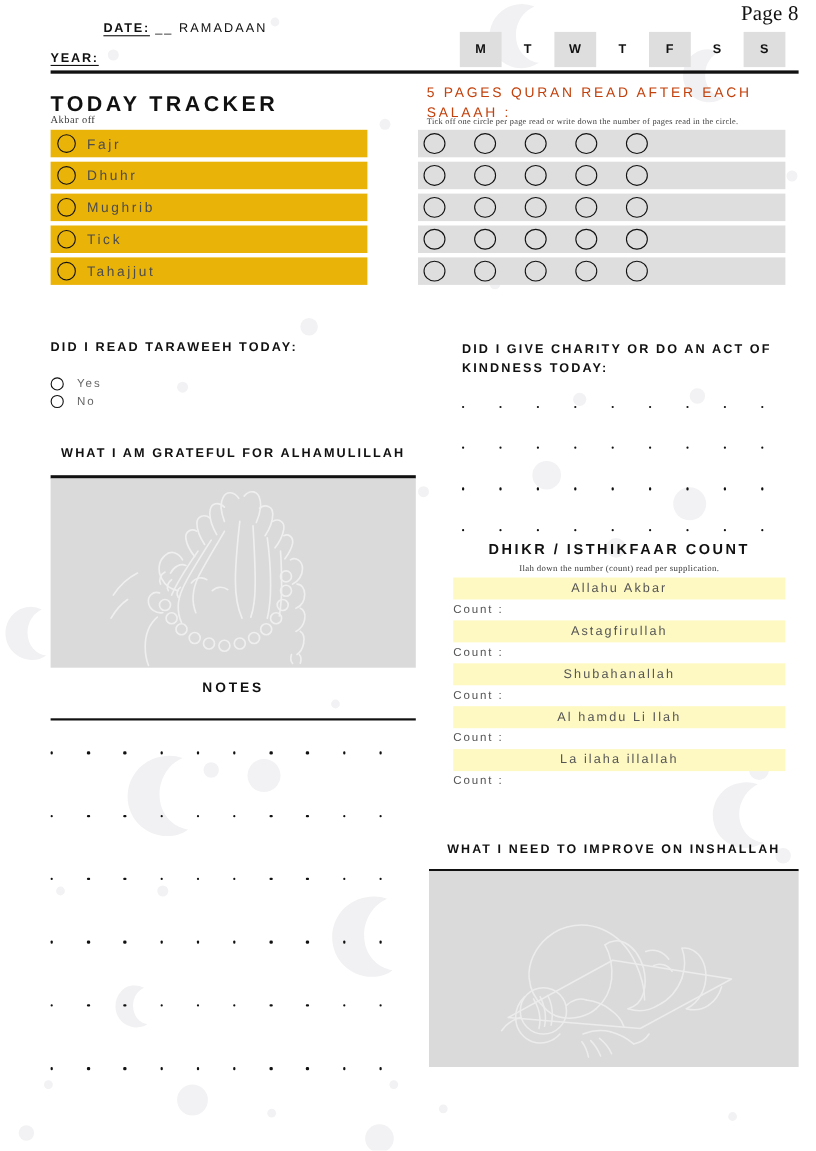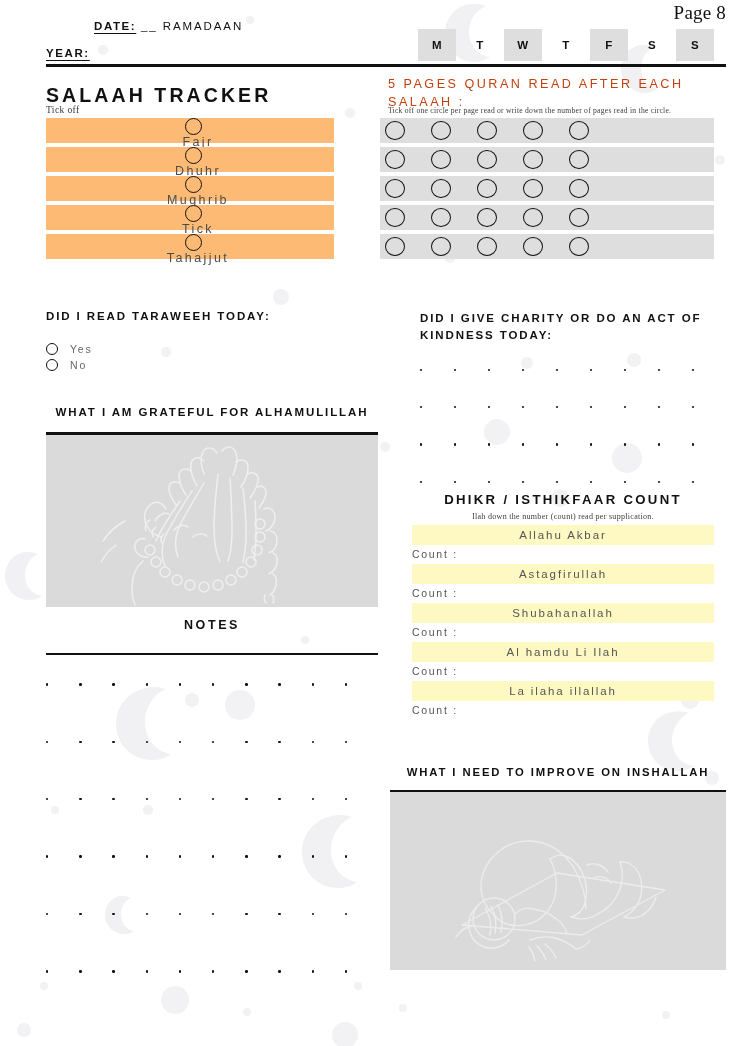--- a/index.html
+++ b/index.html
@@ -66,21 +66,21 @@
   .quran-sub {
     position: absolute; top: 106px; left: 388px; width: 340px;
     font-family: "Liberation Serif", serif; font-size: 7.6px; letter-spacing: .25px; color: #3a3a3a;
   }
 
   
   .tracker { position: absolute; top: 118px; left: 46px; width: 680px; }
   .tracker-row { display: flex; height: 25px; margin-bottom: 4px; }
 
   .row-left {
-    width: 288px; background: #fdba74; display: flex; align-items: center; padding-left: 6px; flex-direction: column;
+    width: 288px; background: #eab308; display: flex; align-items: center; padding-left: 6px;
   }
   .row-right {
     width: 334px; margin-left: 46px; background: #dedede;
     display: flex; align-items: center; padding-left: 5px; gap: 26px;
   }
 
   .tick-circle {
     width: 17px; height: 17px; border: 1.7px solid #111; border-radius: 50%;
     background: transparent; flex: 0 0 auto;
   }
@@ -223,22 +223,22 @@
       <div class="dow-box">
         <span>S</span>
       </div>
       <div class="dow-box shaded">
         <span>S</span>
       </div>
     </div>
 
   <div class="rule-main"></div>
 
-  <div class="salaah-title">SALAAH TRACKER</div>
-  <div class="tick-off">Tick off</div>
+  <div class="salaah-title">TODAY TRACKER</div>
+  <div class="tick-off">Akbar off</div>
   <div class="quran-title">5 PAGES QURAN READ AFTER EACH SALAAH :</div>
   <div class="quran-sub">Tick off one circle per page read or write down the number of pages read in the circle.</div>
 
   <div class="tracker">
       <div class="tracker-row">
         <div class="row-left">
           <div class="tick-circle"></div>
           <div class="prayer-name">Fajr</div>
         </div>
         <div class="row-right">

